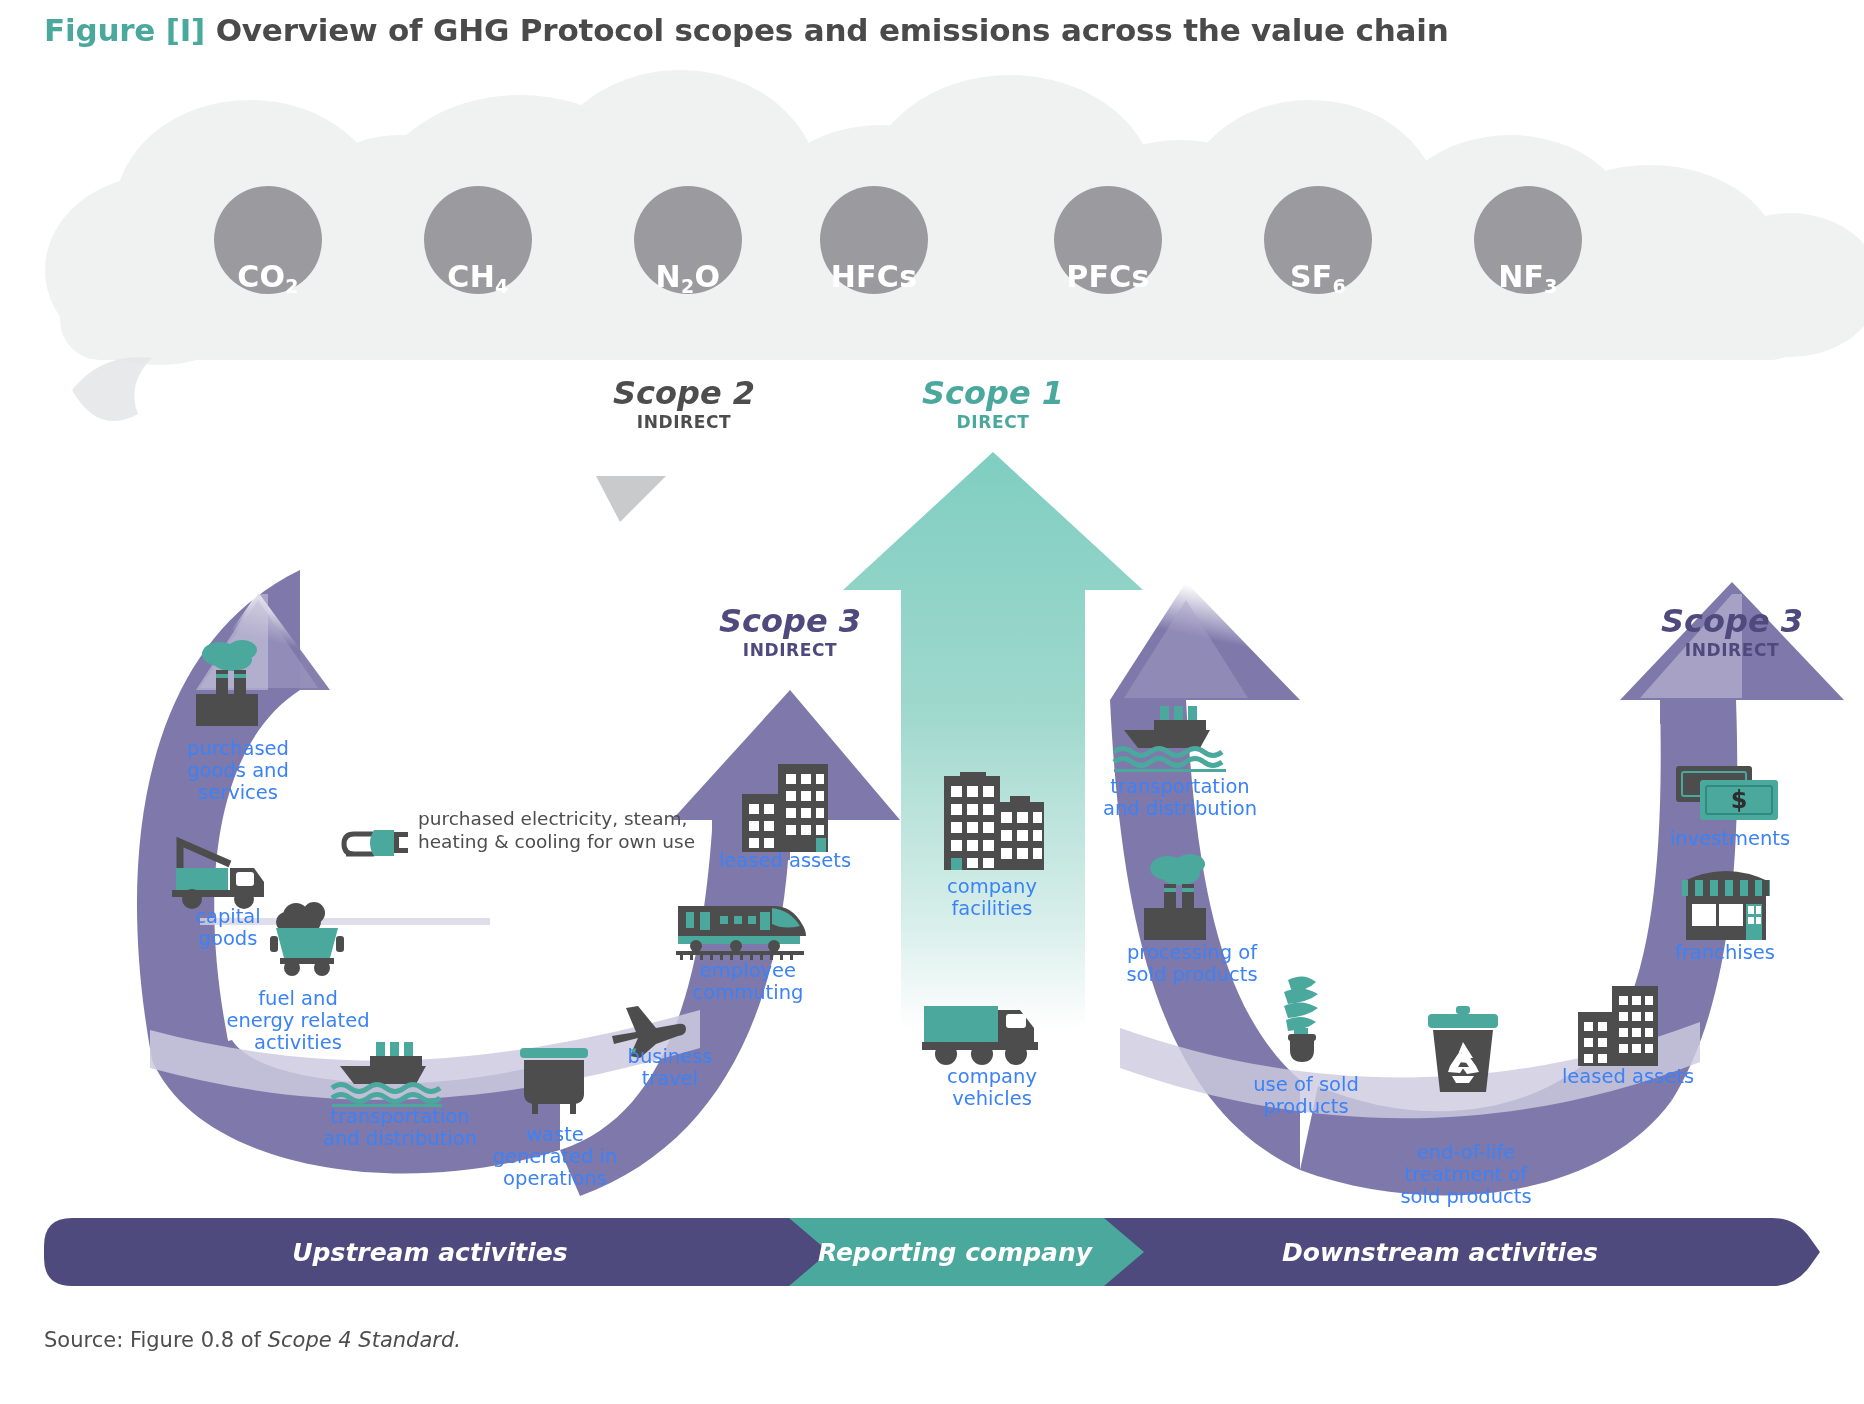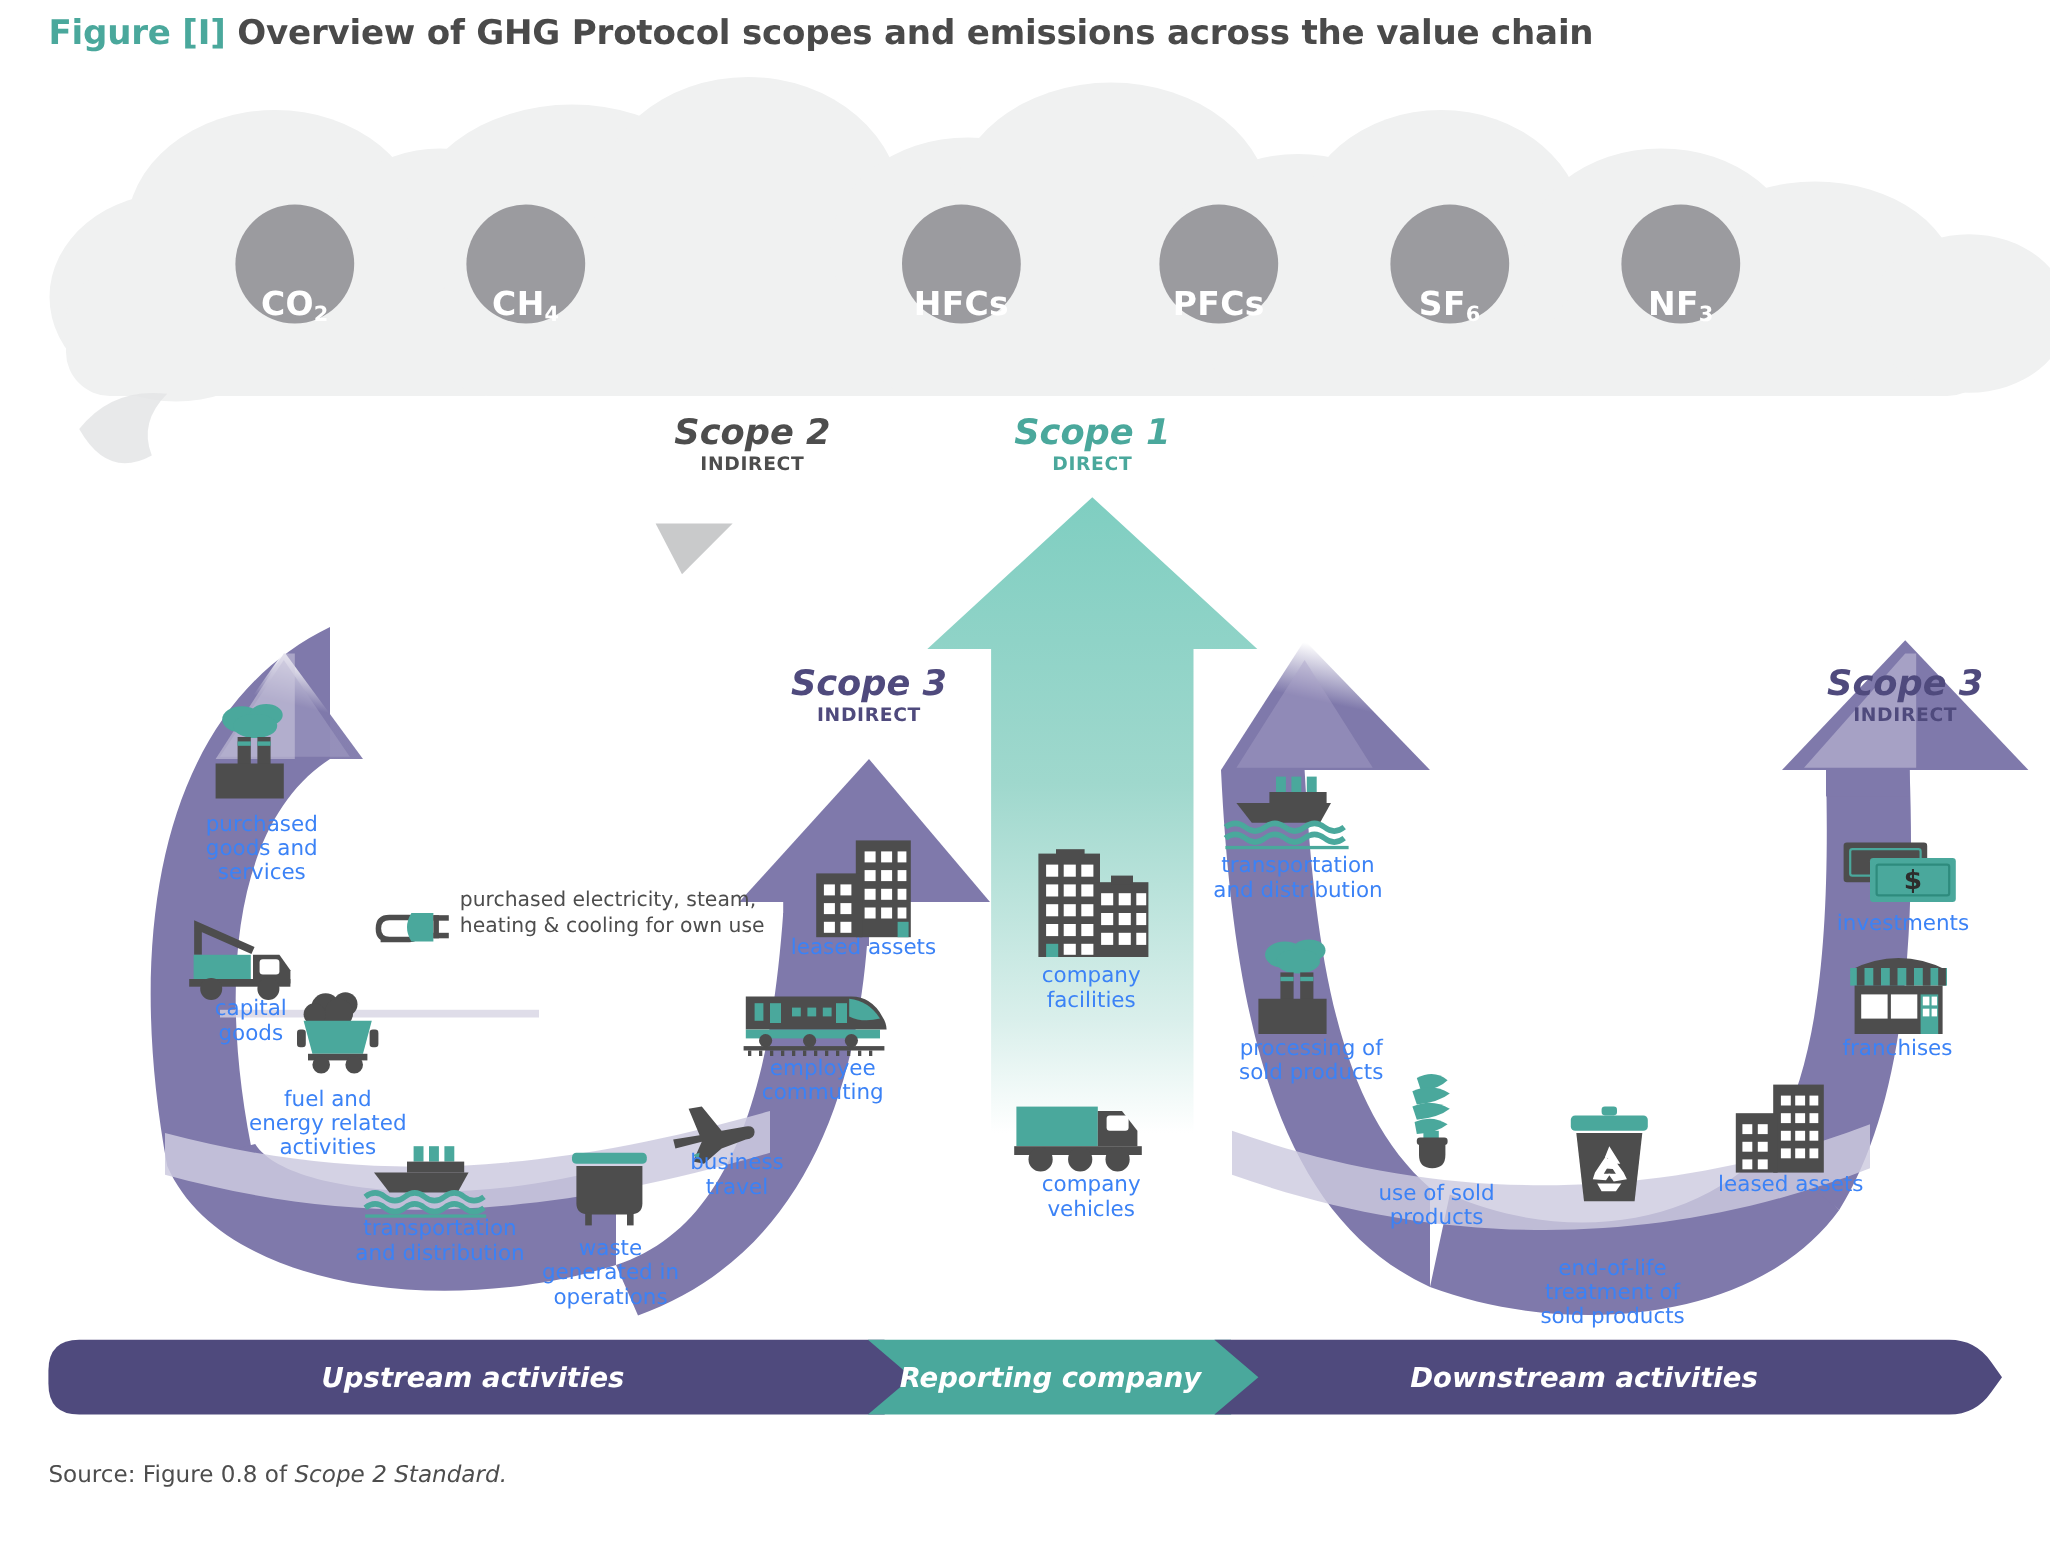--- a/index.html
+++ b/index.html
@@ -108,20 +108,23 @@
     <g fill="#e4e5e6" opacity="0.85">
       <path d="M72 330 q30 -38 80 -32 q-26 26 -14 56 q-40 22 -66 -24 z"></path>
     </g>
   </svg>
 
   <div class="gas" style="left:214px; top:186px;">
     <span>CO<sub>2</sub></span>
   </div>
   <div class="gas" style="left:424px; top:186px;">
     <span>CH<sub>4</sub></span>
+  </div>
+  <div class="gas" style="left:634px; top:186px;">
+    <span>N<sub>2</sub>O</span>
   </div>
   <div class="gas" style="left:820px; top:186px;">
     <span>HFCs</span>
   </div>
   <div class="gas" style="left:1054px; top:186px;">
     <span>PFCs</span>
   </div>
   <div class="gas" style="left:1264px; top:186px;">
     <span>SF<sub>6</sub></span>
   </div>
@@ -562,16 +565,16 @@
   <svg id="ribbon" viewBox="0 0 1780 68">
     <path d="M28 0 H760 L800 34 L760 68 H28 Q0 68 0 40 V28 Q0 0 28 0 Z" fill="#4f4a7d"></path>
     <path d="M745 0 H1075 L1115 34 L1075 68 H745 L785 34 Z" fill="#4aa89c"></path>
     <path d="M1060 0 H1728 Q1752 0 1766 20 L1776 34 L1766 48 Q1752 68 1728 68 H1060 L1100 34 Z" fill="#4f4a7d"></path>
   </svg>
   <div class="ribbon-txt" style="left:160px; top:1238px; width:540px;">Upstream activities</div>
   <div class="ribbon-txt" style="left:790px; top:1238px; width:330px;">Reporting company</div>
   <div class="ribbon-txt" style="left:1180px; top:1238px; width:520px;">Downstream activities</div>
 
   <div id="source">
-    <span>Source: Figure 0.8 of </span><i>Scope 2 Standard.</i>
+    <span>Source: Figure 0.8 of </span><i>Scope 4 Standard.</i>
   </div>
 
 </div>
 
 </body></html>

